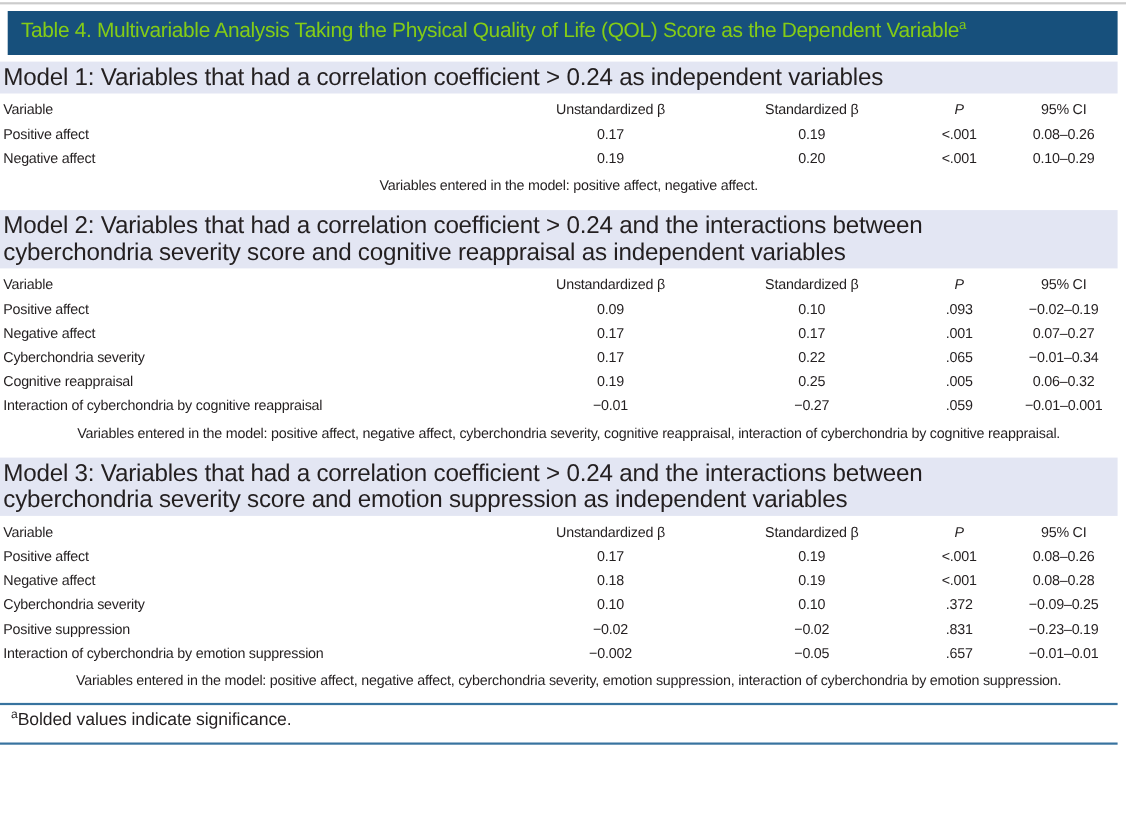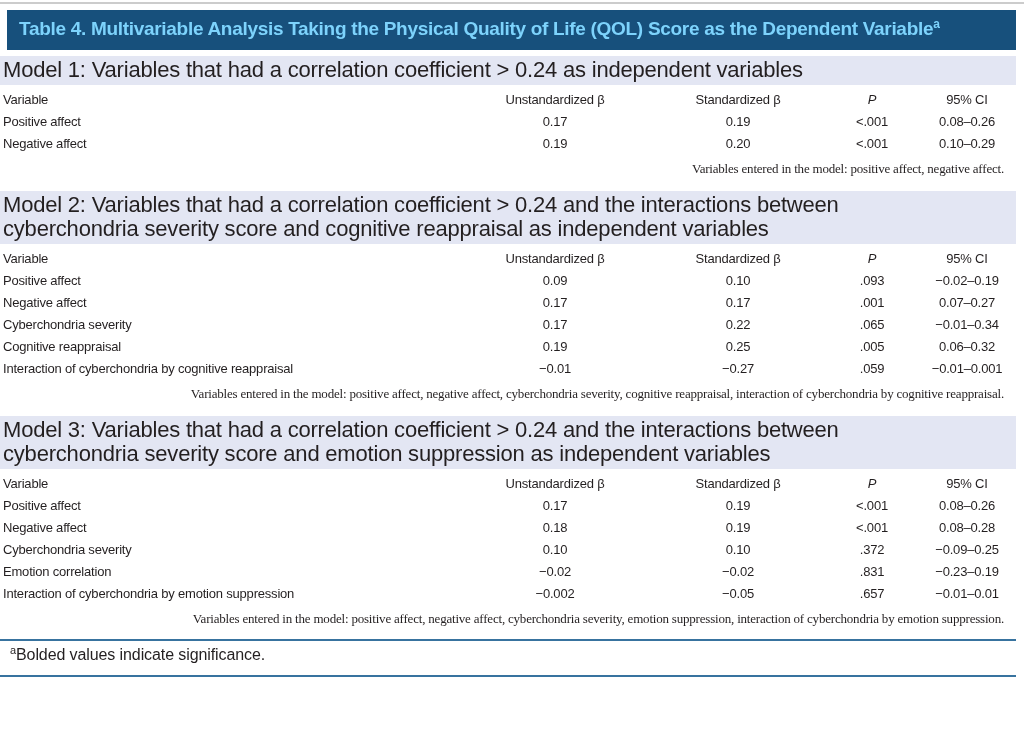--- a/index.html
+++ b/index.html
@@ -26,22 +26,22 @@
   .title-bar {
     background: #17507c;
     margin: 0 8px 0 7px;
     padding: 6px 14px 8px 12px;
     box-sizing: border-box;
   }
   .title-bar h1 {
     margin: 0;
     font-size: 19px;
     line-height: 26px;
-    font-weight: bold;
-    color: #7dd3fc;
+    font-weight: normal;
+    color: #84cc16;
     letter-spacing: -0.3px;
     max-width: 960px;
   }
   .title-bar sup {
     font-size: 12px;
     line-height: 0;
   }
   .model-heading {
     background: #e3e6f3;
     margin: 6px 8px 0 0;
@@ -75,26 +75,25 @@
     white-space: nowrap;
   }
   table.stats th.var, table.stats td.var {
     text-align: left;
     padding-left: 3px;
     white-space: normal;
   }
   th.p-head { font-style: italic; }
   .sig { font-weight: bold; }
   tr.note-row td {
-    text-align: right;
+    text-align: center;
     white-space: normal;
     padding: 3px 12px 5px 58px;
     text-indent: -28px;
     line-height: 22px;
-    font-family: Liberation Serif, serif;
   }
   .foot-rule {
     border-top: 2px solid #38739f;
     margin: 4px 8px 0 0;
   }
   .footnote {
     font-size: 16px;
     line-height: 20px;
     padding: 4px 0 6px 10px;
     letter-spacing: -0.1px;
@@ -253,21 +252,21 @@
           <td>0.08–0.28</td>
         </tr>
         <tr>
           <td class="var">Cyberchondria severity</td>
           <td>0.10</td>
           <td>0.10</td>
           <td>.372</td>
           <td>−0.09–0.25</td>
         </tr>
         <tr>
-          <td class="var">Emotion correlation</td>
+          <td class="var">Positive suppression</td>
           <td>−0.02</td>
           <td>−0.02</td>
           <td>.831</td>
           <td>−0.23–0.19</td>
         </tr>
         <tr>
           <td class="var">Interaction of cyberchondria by emotion suppression</td>
           <td>−0.002</td>
           <td>−0.05</td>
           <td>.657</td>

